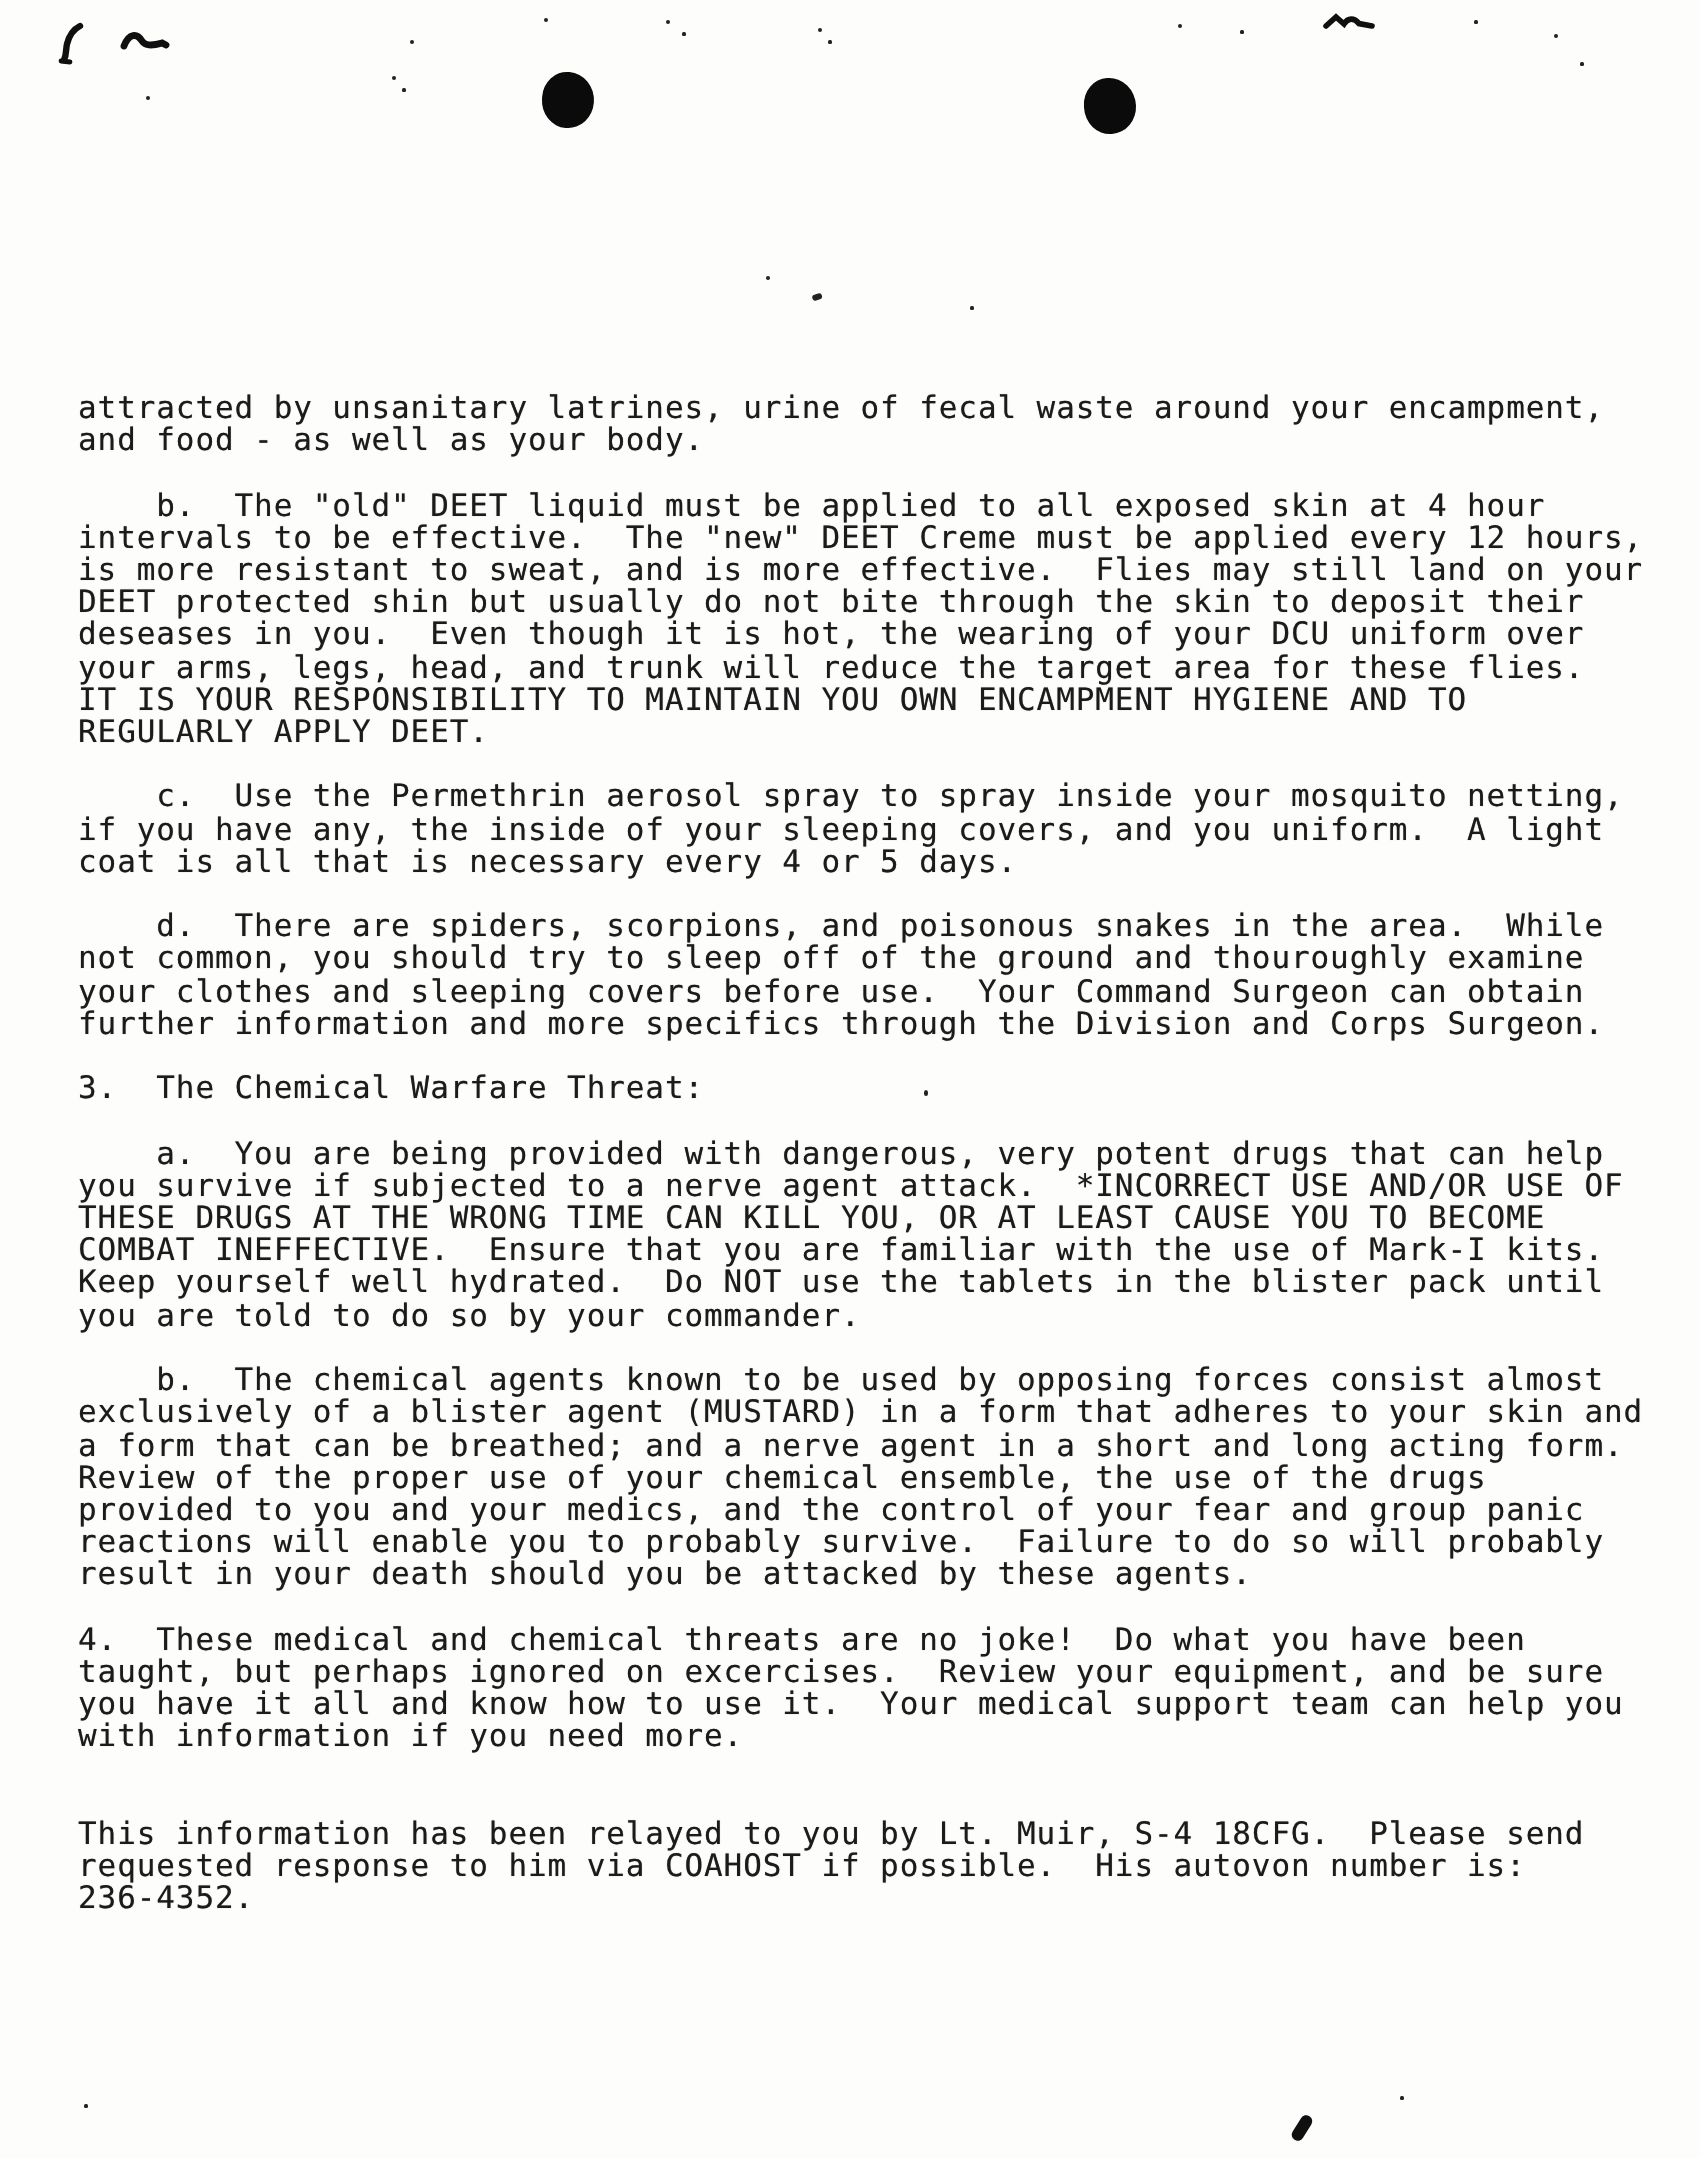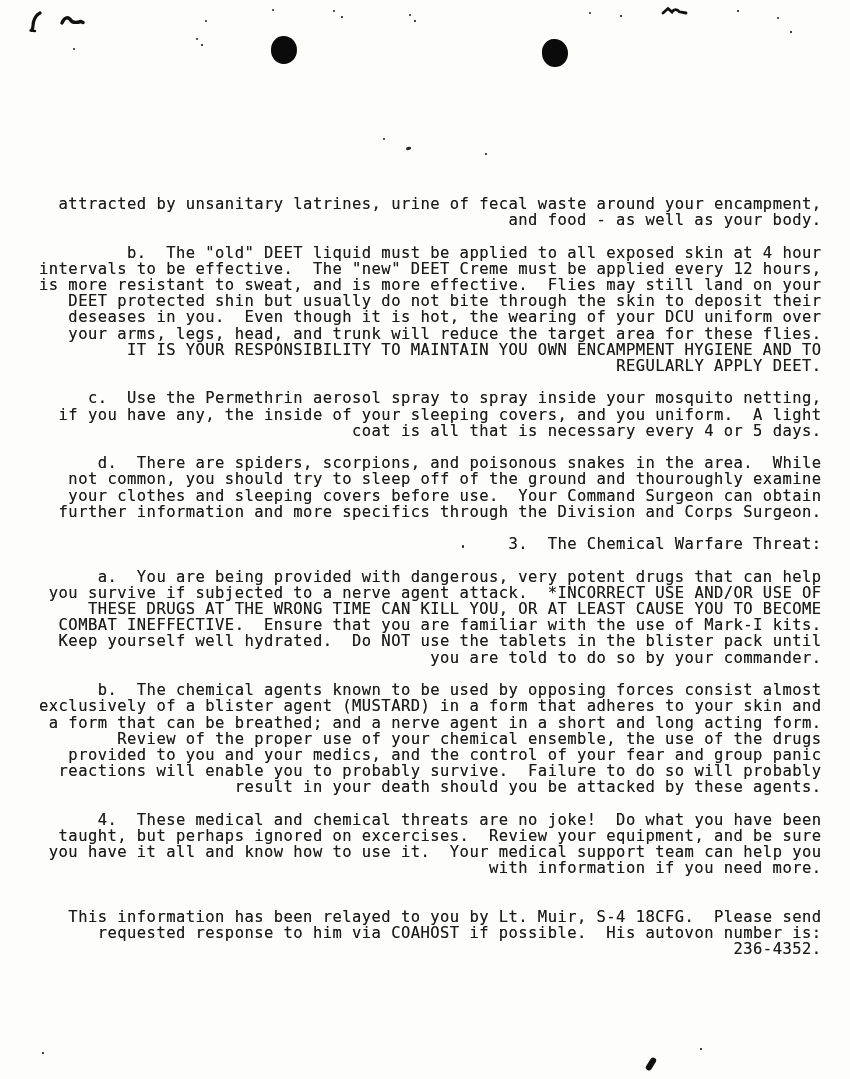--- a/index.html
+++ b/index.html
@@ -20,21 +20,20 @@
     left: 39px;
     top: 196px;
     margin: 0;
     font-family: "DejaVu Sans Mono", monospace;
     font-size: 15.5px;
     line-height: 16.2px;
     letter-spacing: 0.45px;
     color: #1b1b1b;
     white-space: pre;
     text-shadow: 0 0 0.4px rgba(10,10,10,0.55);
-    text-align: right;
   }
   .hole-punch {
     position: absolute;
     background: #0b0b0b;
     border-radius: 48% 52% 50% 50%;
   }
   .hole-punch.left  { left: 271px; top: 36px; width: 26px; height: 28px; transform: rotate(4deg); }
   .hole-punch.right { left: 542px; top: 39px; width: 26px; height: 28px; transform: rotate(-3deg); }
   .pen-mark { position: absolute; }
   .pen-mark svg { display: block; }

